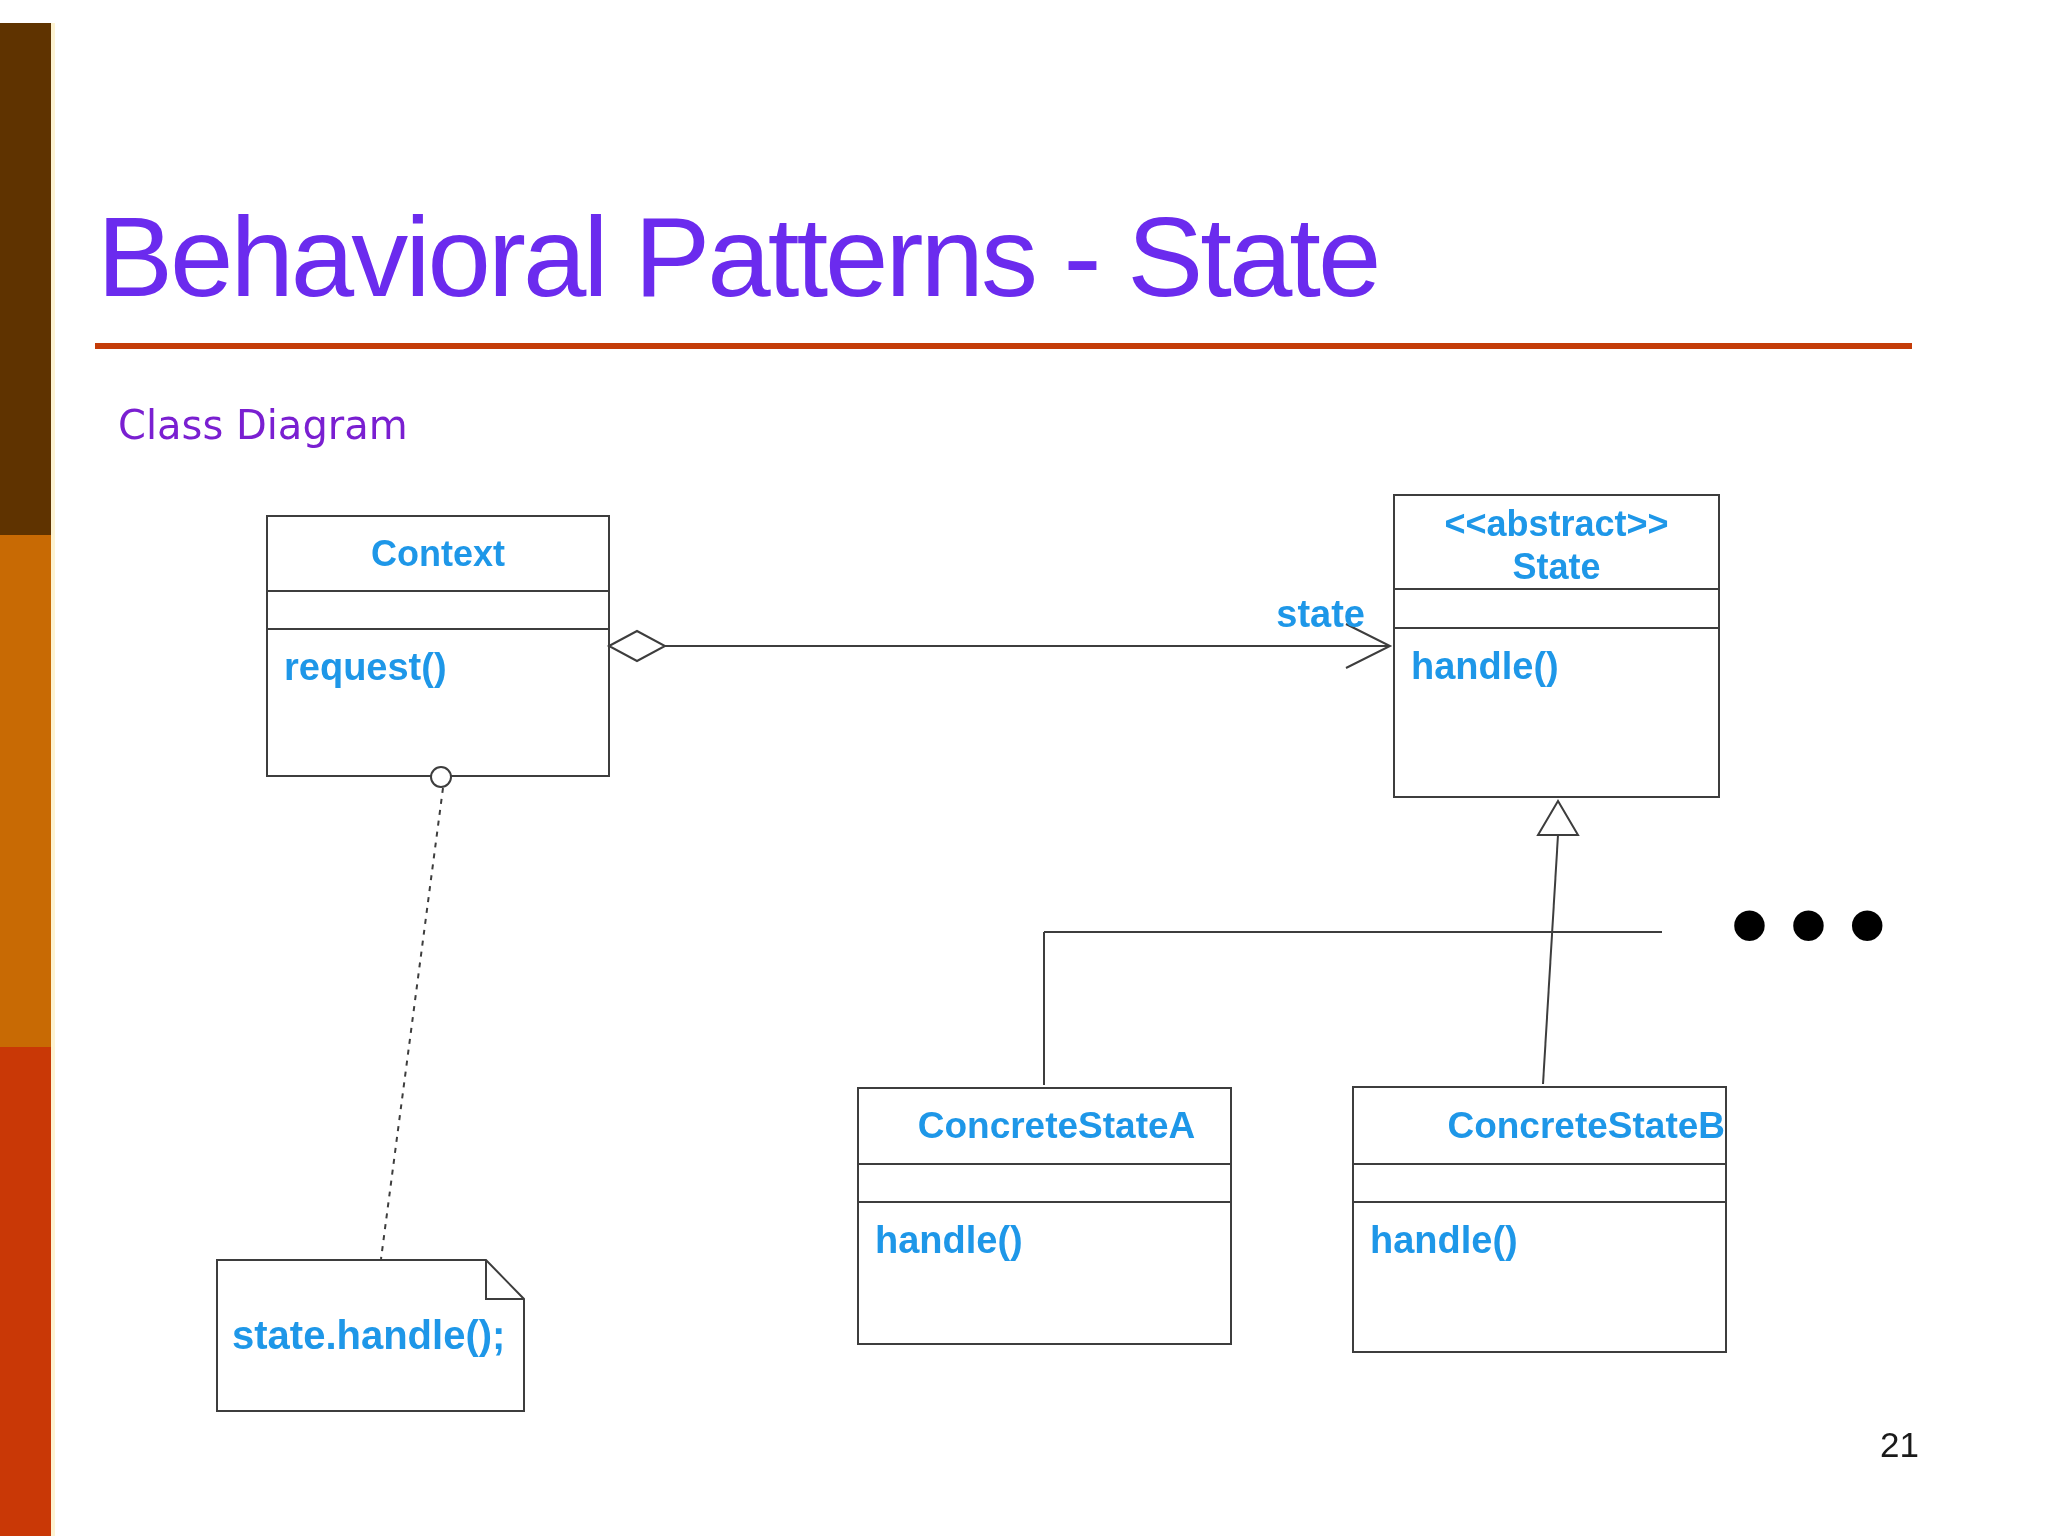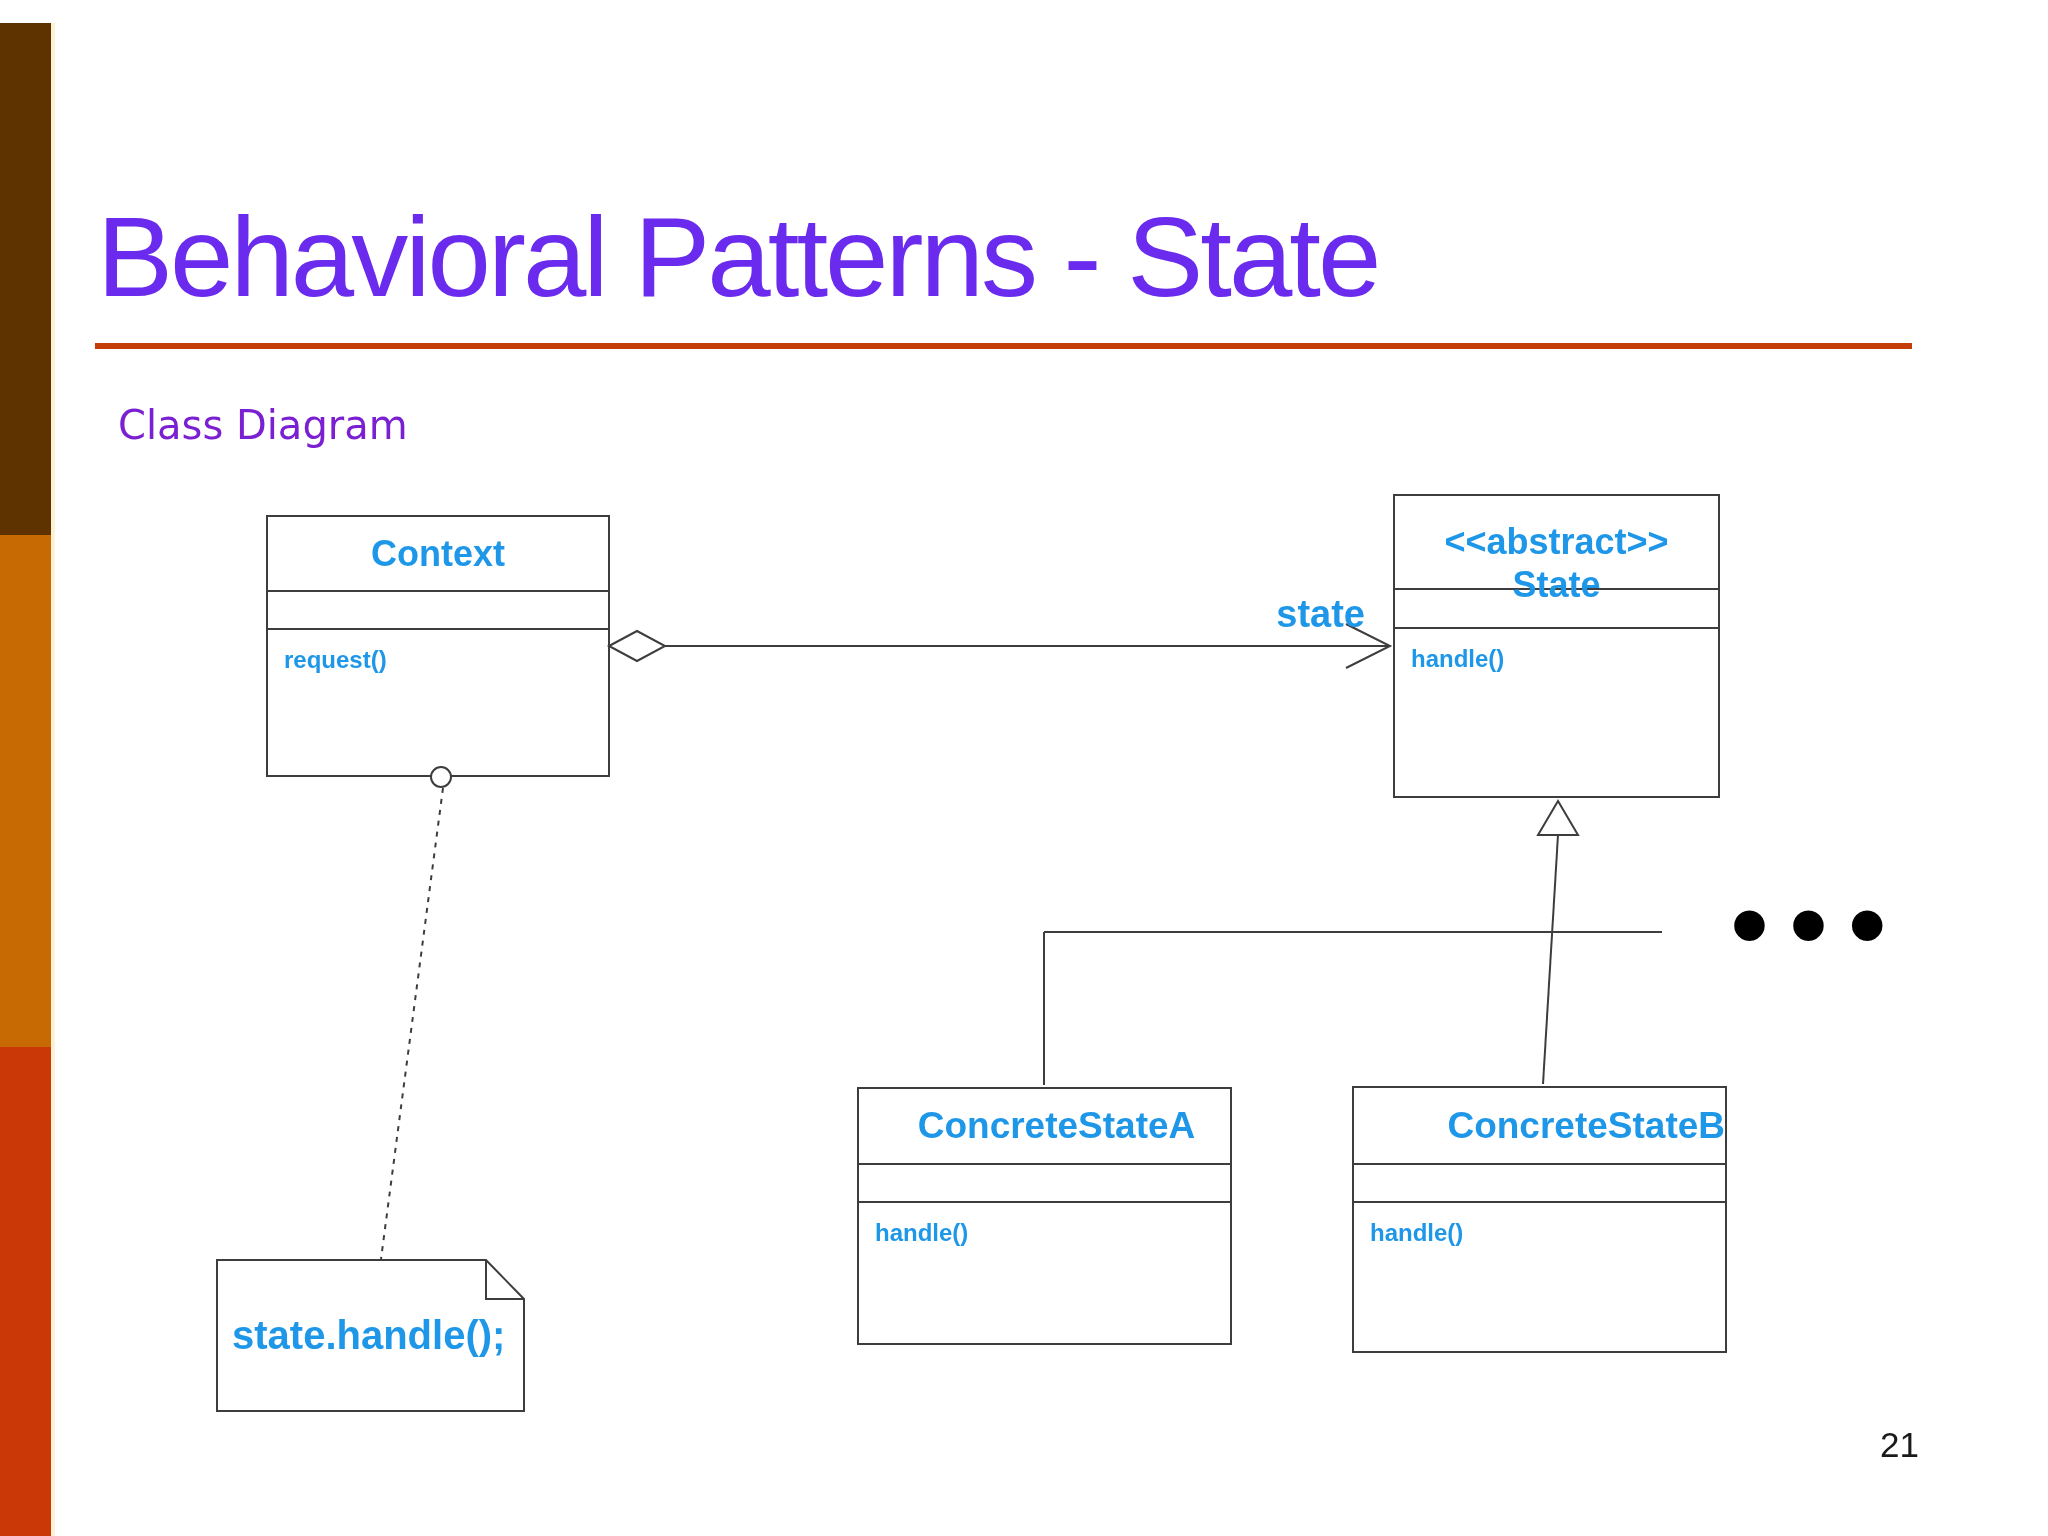--- a/index.html
+++ b/index.html
@@ -38,28 +38,28 @@
     color:var(--color-subtitle);white-space:nowrap;
   }
 
   
   .uml-box{
     position:absolute;background:#ffffff;border:2px solid var(--color-line);
     box-sizing:border-box;color:var(--color-diagram-text);font-weight:bold;
   }
   .uml-title{border-bottom:2px solid var(--color-line);text-align:center;font-size:36px;}
   .uml-attrs{border-bottom:2px solid var(--color-line);}
-  .uml-methods{font-size:24px;padding:16px 12px 0 16px;box-sizing:border-box;}
+  .uml-methods{font-size:38px;padding:16px 12px 0 16px;box-sizing:border-box;}
 
   #box-context{left:266px;top:492px;width:344px;height:262px;}
   #box-context .uml-title{height:73px;line-height:73px;}
   #box-context .uml-attrs{height:36px;}
 
   #box-state{left:1393px;top:471px;width:327px;height:304px;}
-  #box-state .uml-title{height:94px;line-height:43px;padding-top:24px;box-sizing:border-box;font-size:36px;}
+  #box-state .uml-title{height:94px;line-height:43px;padding-top:6px;box-sizing:border-box;font-size:36px;}
   #box-state .uml-attrs{height:37px;}
 
   #box-concrete-a{left:857px;top:1064px;width:375px;height:258px;}
   #box-concrete-a .uml-title{height:74px;line-height:74px;font-size:37px;padding-left:24px;}
   #box-concrete-a .uml-attrs{height:36px;}
 
   #box-concrete-b{left:1352px;top:1063px;width:375px;height:267px;}
   #box-concrete-b .uml-title{height:75px;line-height:75px;font-size:37px;text-align:right;}
   #box-concrete-b .uml-attrs{height:36px;}
 

